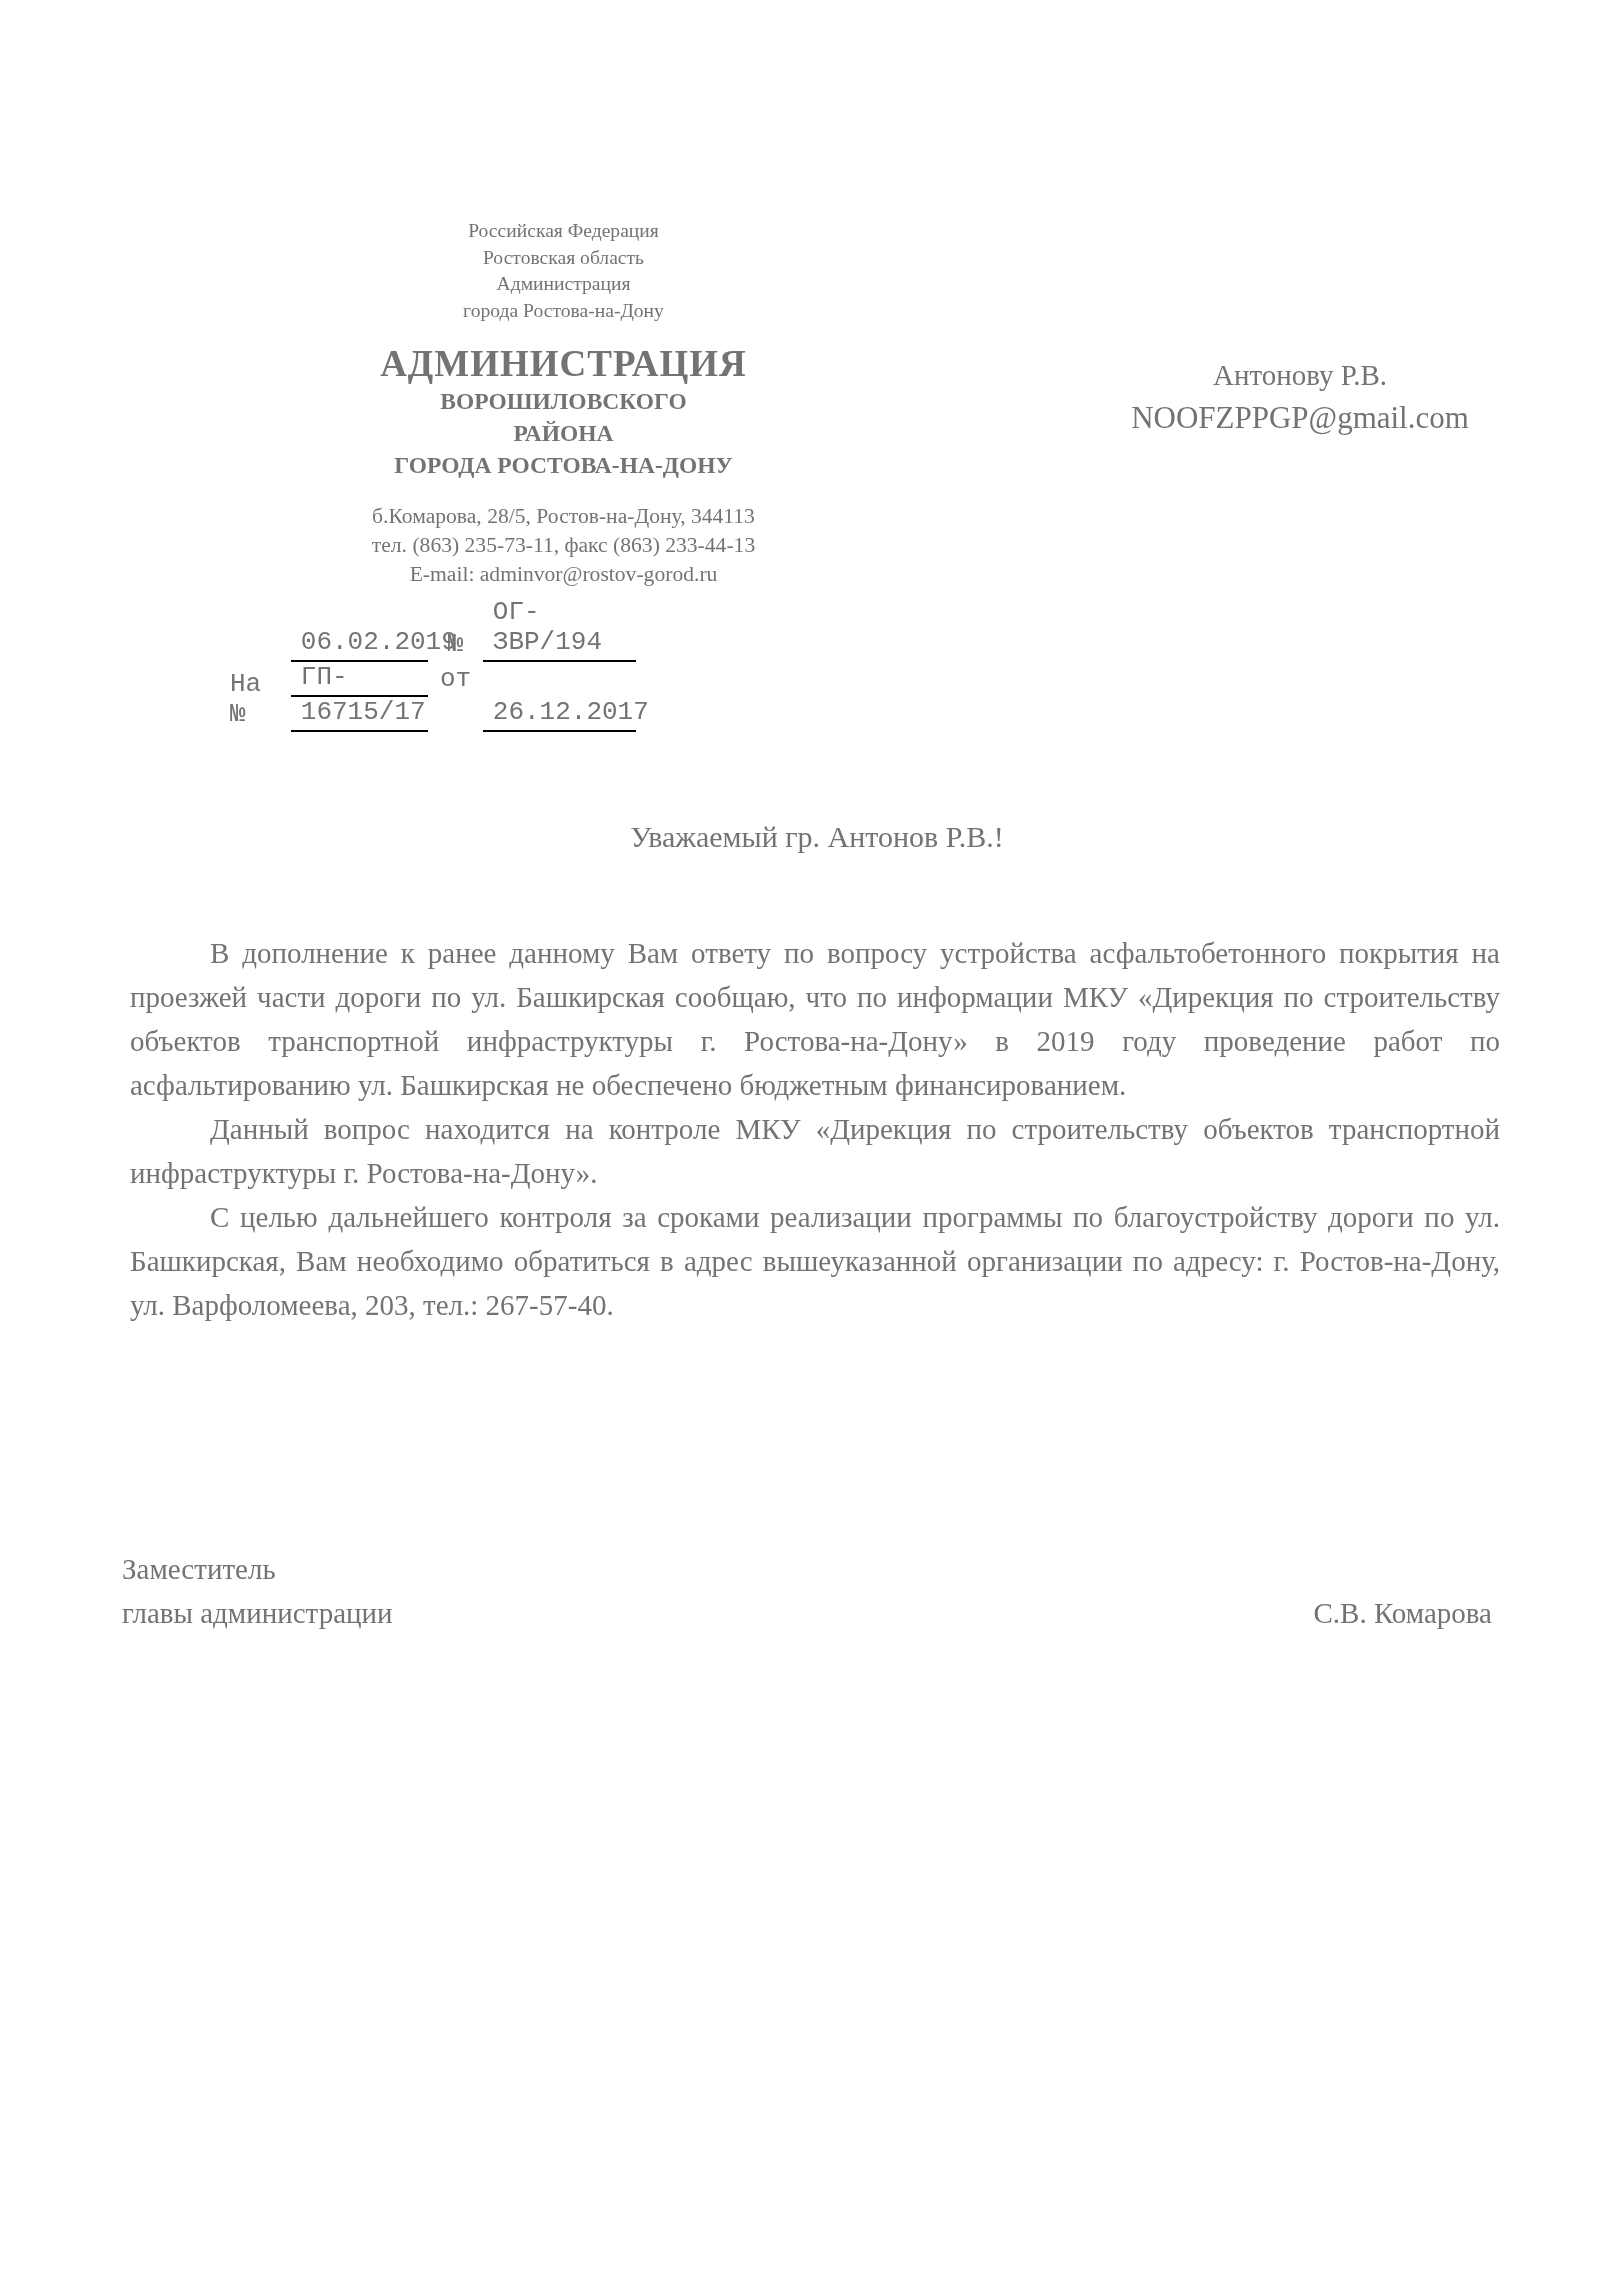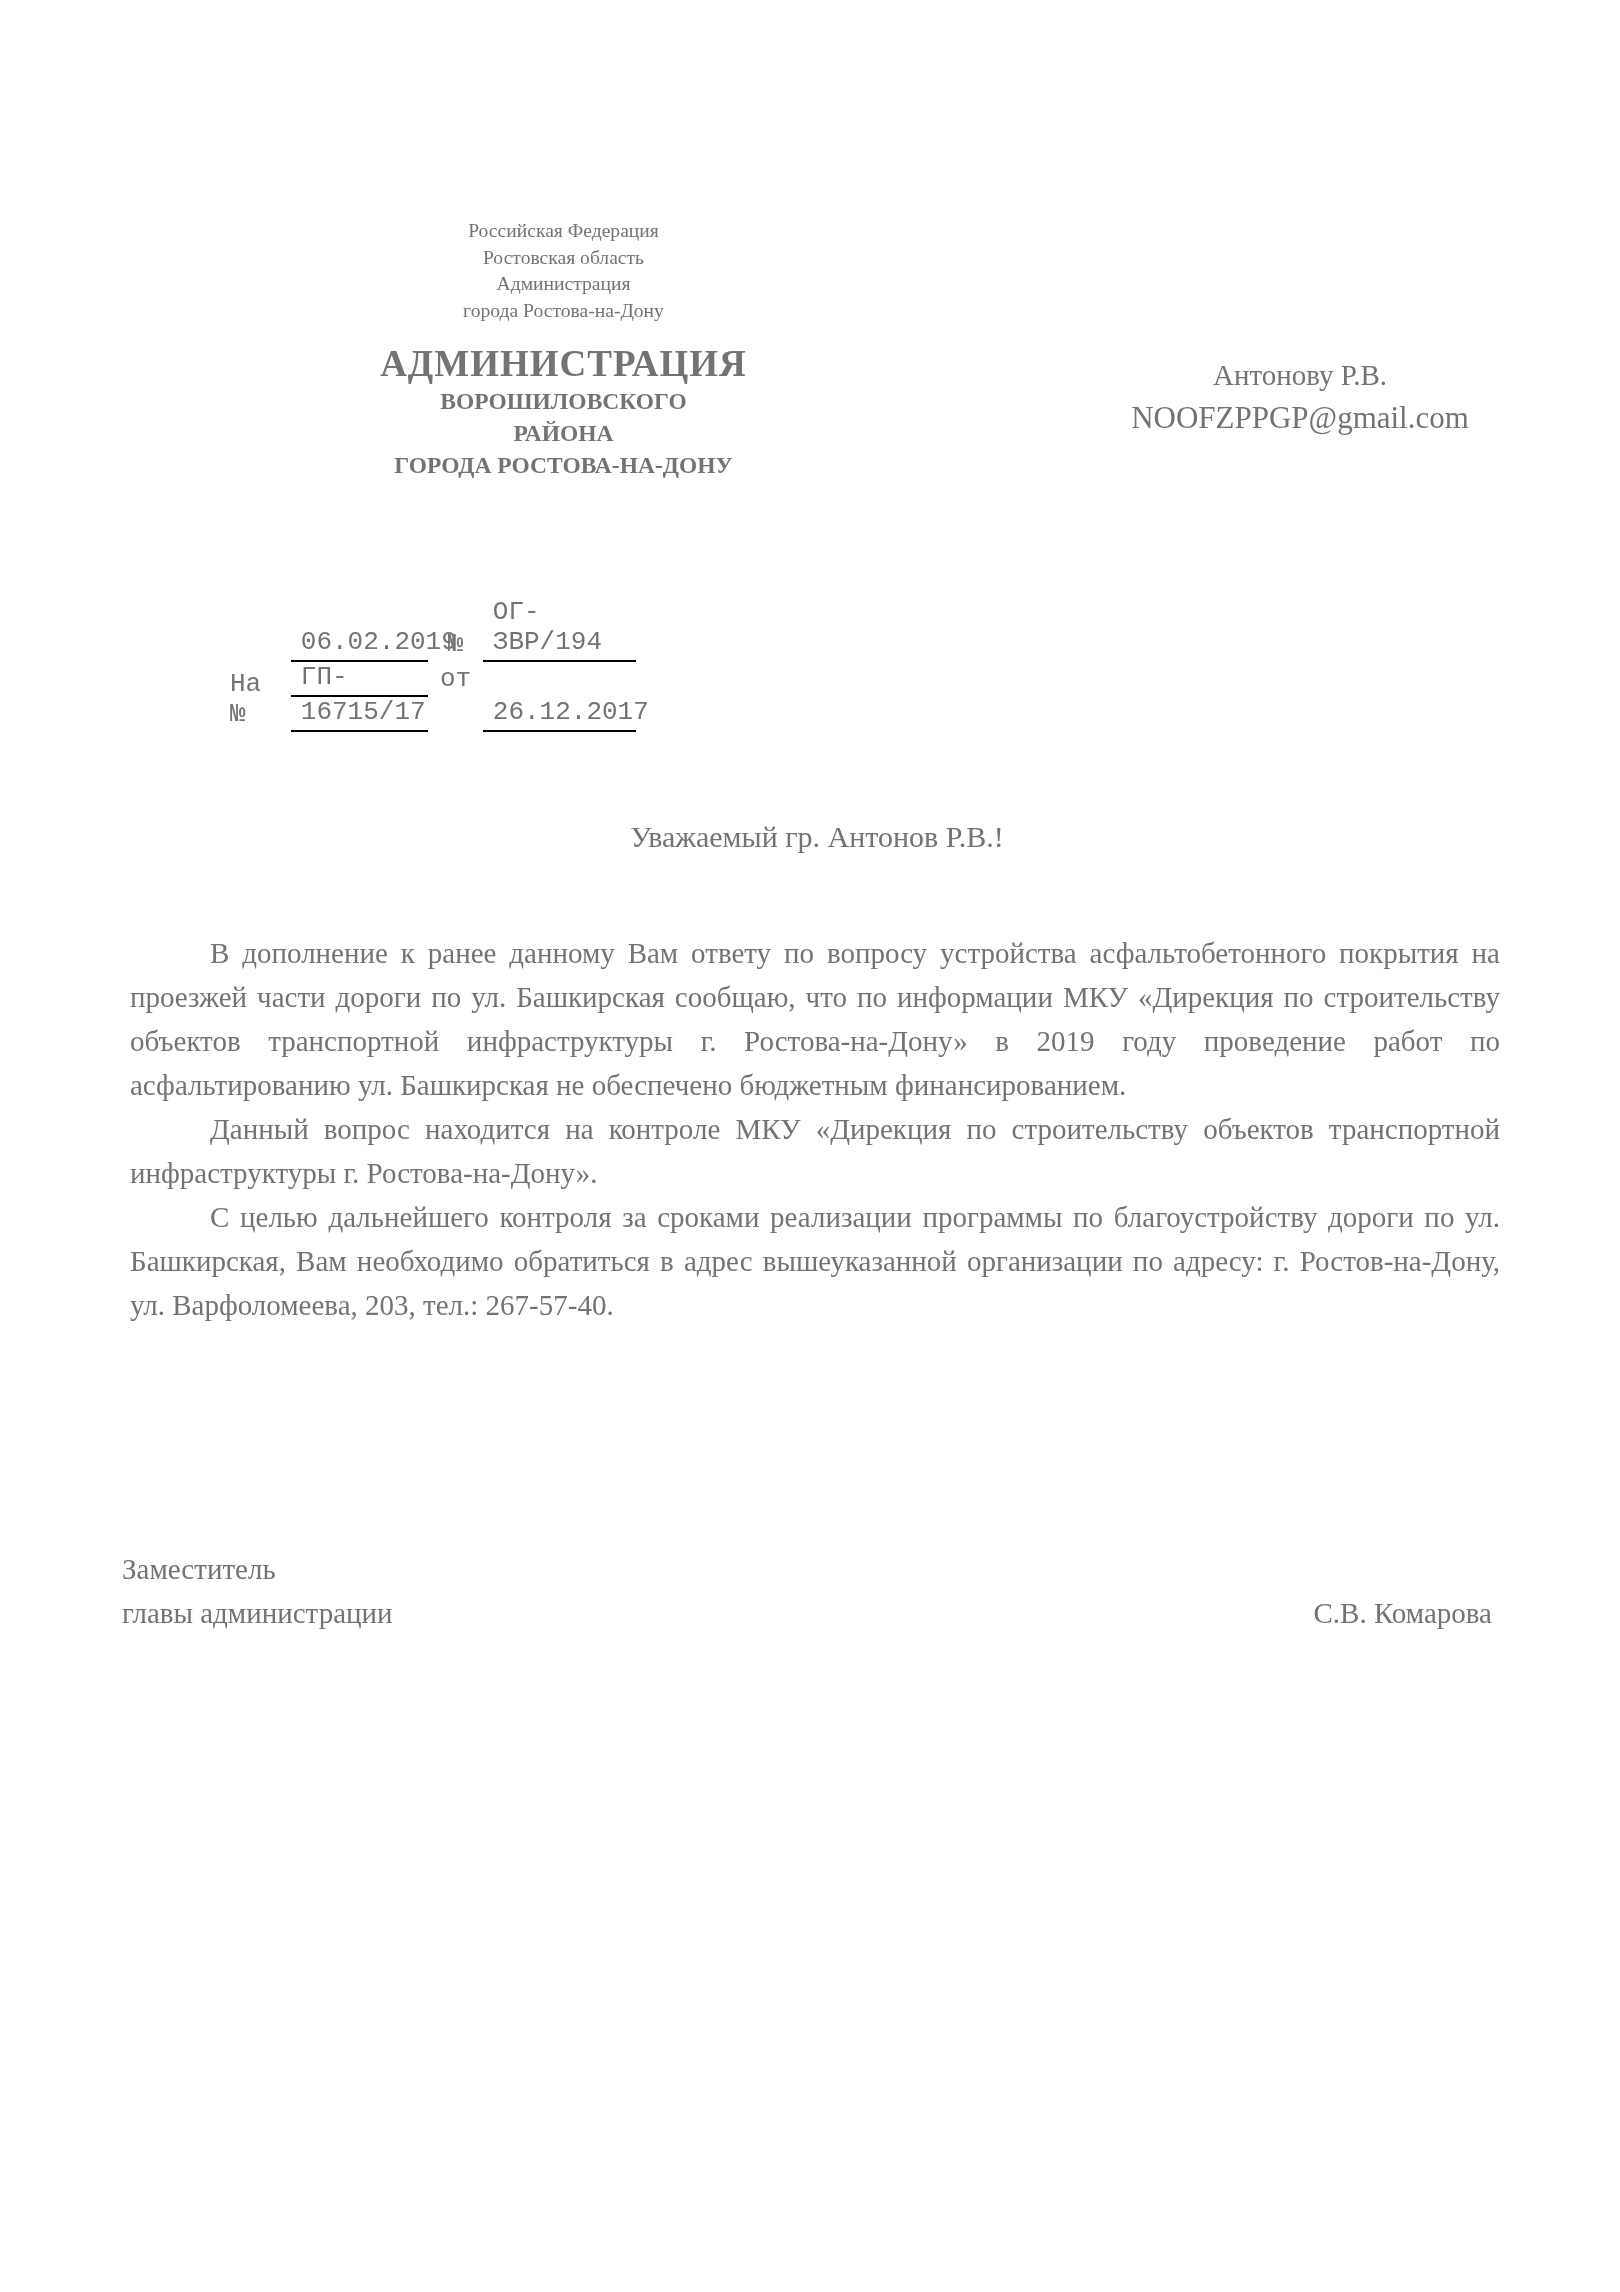--- a/index.html
+++ b/index.html
@@ -116,20 +116,25 @@
     <div class="country-block">
       <div>Российская Федерация</div>
       <div>Ростовская область</div>
       <div>Администрация</div>
       <div>города Ростова-на-Дону</div>
     </div>
     <div class="org-name-main">АДМИНИСТРАЦИЯ</div>
     <div class="org-name-sub">ВОРОШИЛОВСКОГО</div>
     <div class="org-name-sub">РАЙОНА</div>
     <div class="org-name-sub">ГОРОДА РОСТОВА-НА-ДОНУ</div>
+    <div class="org-address">
+      <div>б.Комарова, 28/5,  Ростов-на-Дону, 344113</div>
+      <div>тел. (863) 235-73-11, факс (863) 233-44-13</div>
+      <div>E-mail: adminvor@rostov-gorod.ru</div>
+    </div>
   </div>
 
   <div class="ref-block">
 
     <div class="ref-cell ref-label"></div>
     <div class="ref-cell ref-underline">06.02.2019</div>
     <div class="ref-cell ref-mid">№</div>
     <div class="ref-cell ref-underline">ОГ-ЗВР/194</div>
 
     <div class="ref-cell ref-label"></div>

